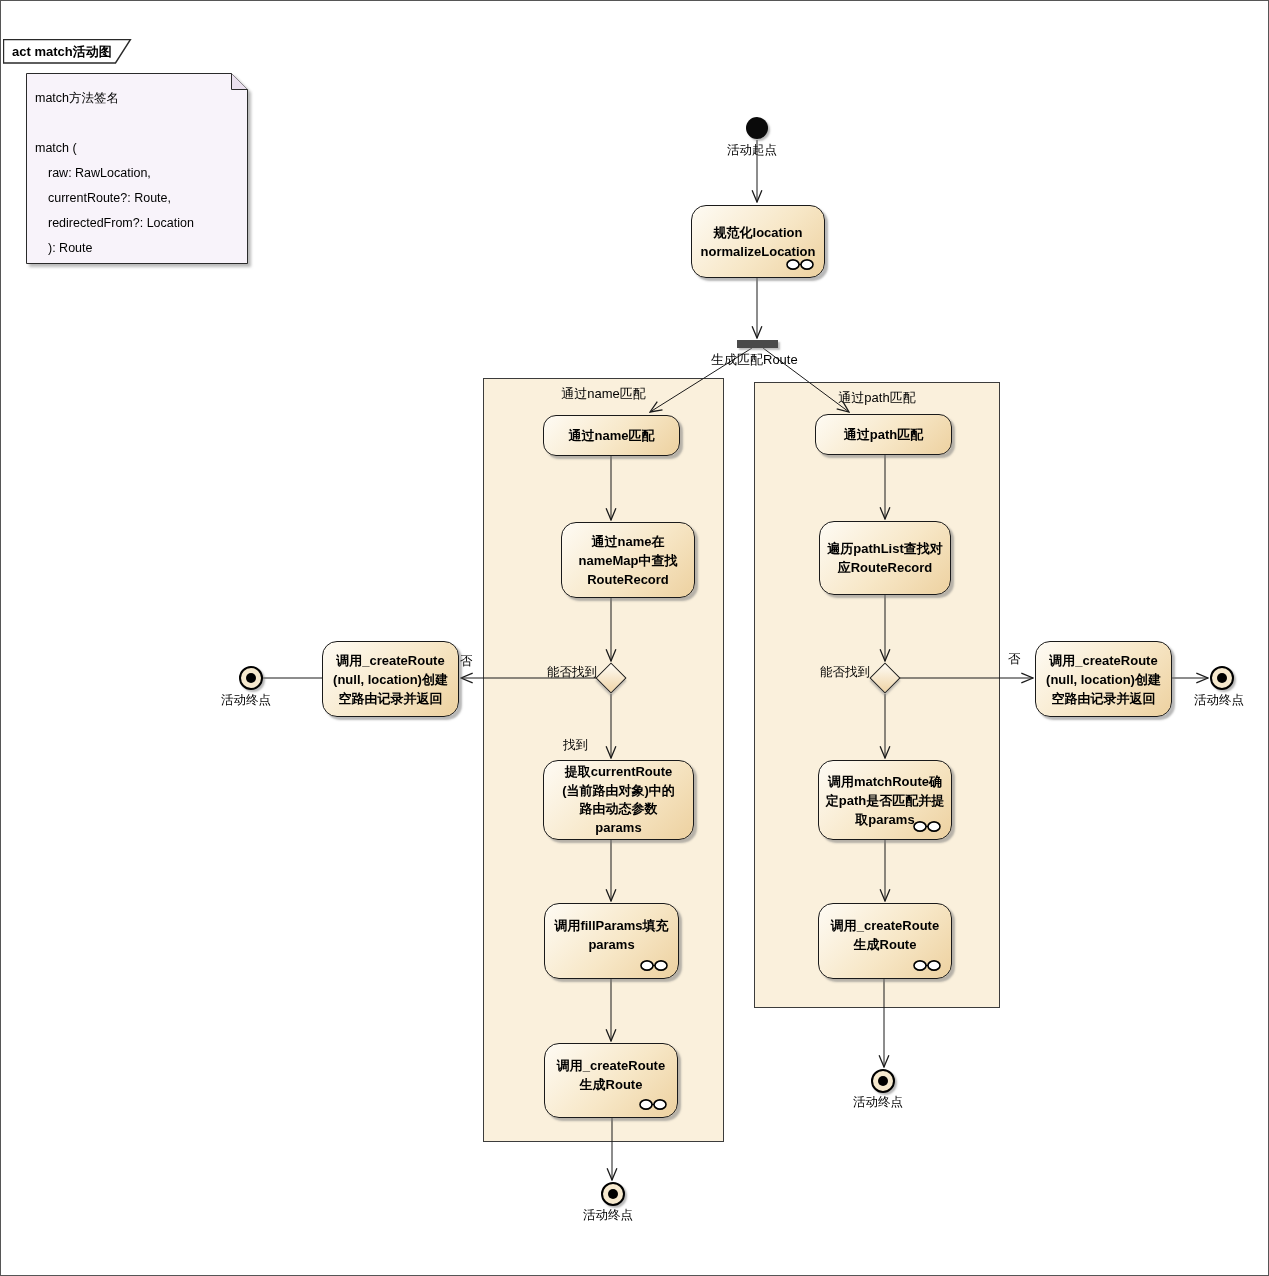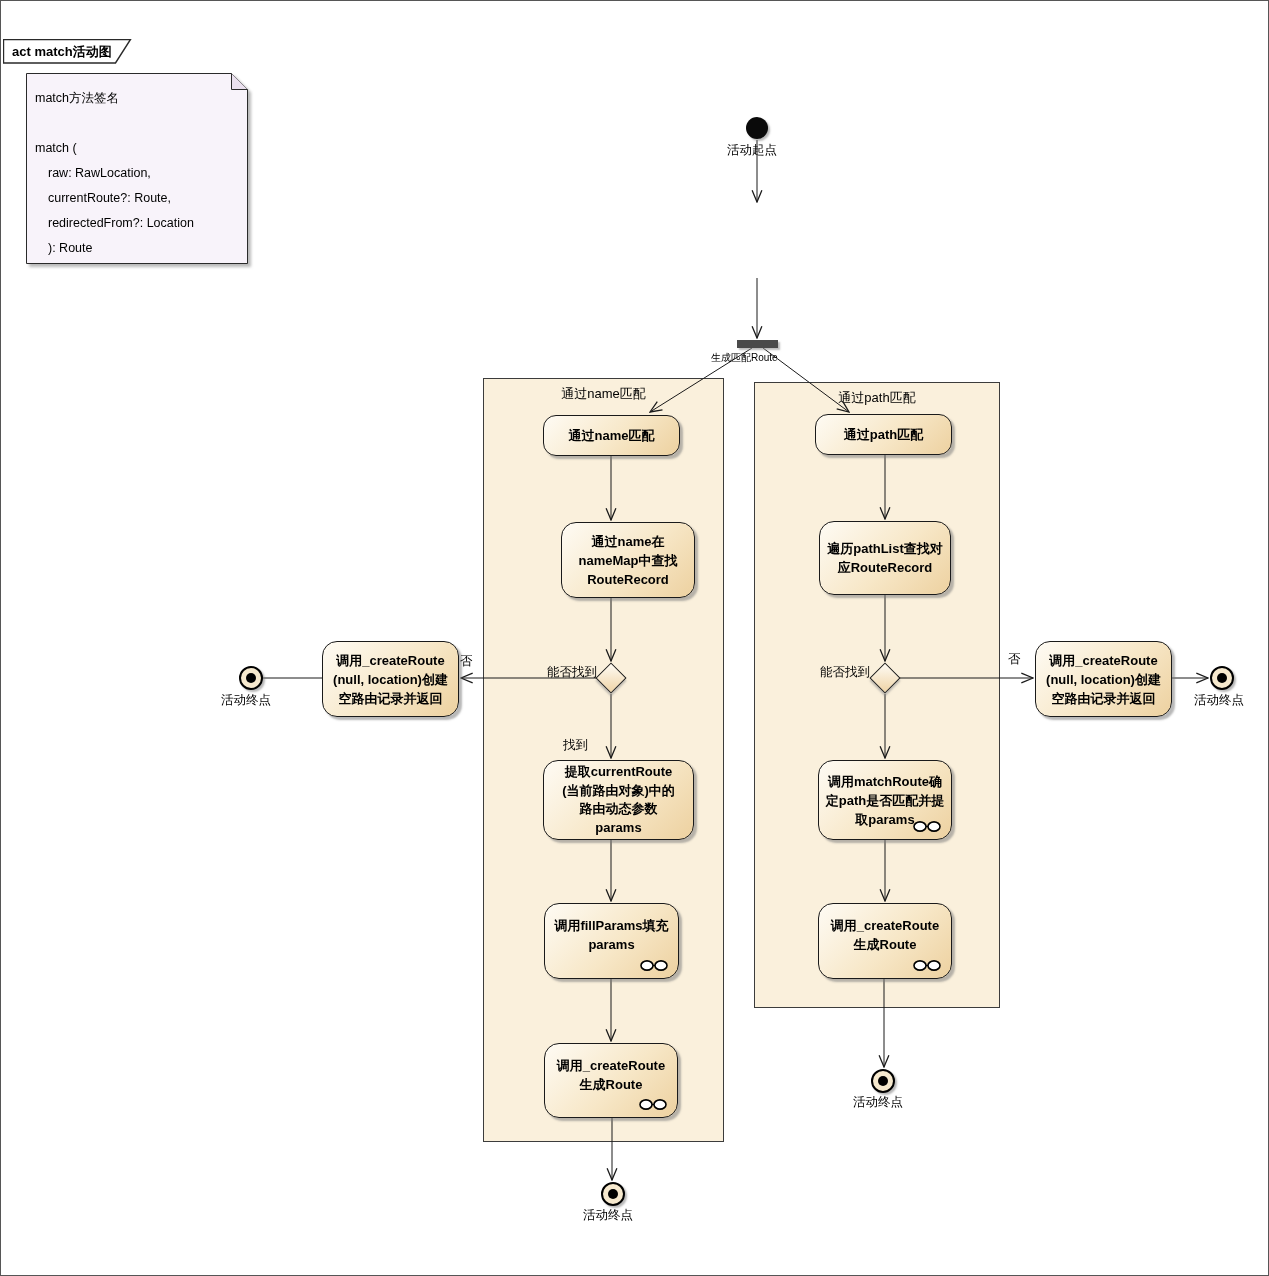--- a/index.html
+++ b/index.html
@@ -111,23 +111,32 @@
       <div class="note-line ind1">raw: RawLocation,</div>
       <div class="note-line ind1">currentRoute?: Route,</div>
       <div class="note-line ind1">redirectedFrom?: Location</div>
       <div class="note-line ind2">): Route</div>
     </div>
   </div>
 
   <div class="start-node" style="left:745px;top:116px"></div>
   <span class="lbl ctr" style="left:726px;top:141px;width:60px">活动起点</span>
 
+  <div class="act" style="left:690px;top:204px;width:134px;height:73px">
+    <span class="act-label">规范化location
+normalizeLocation</span>
+    <svg class="rake" width="30" height="13" viewBox="0 0 30 13">
+      <ellipse cx="8" cy="6.5" rx="6" ry="4.6"></ellipse>
+        <line x1="14" y1="6.5" x2="16" y2="6.5"></line>
+        <ellipse cx="22" cy="6.5" rx="6" ry="4.6"></ellipse>
+    </svg>
+  </div>
 
   <div class="fork-bar"></div>
-  <span class="lbl" style="left:710px;top:350px;font-size:10px">生成匹配Route</span>
+  <span class="lbl" style="left:710px;top:350px;font-size:13px">生成匹配Route</span>
 
   <div class="act" style="left:542px;top:414px;width:137px;height:41px;border-radius:13px">
     <span class="act-label">通过name匹配</span>
   </div>
   <div class="act" style="left:560px;top:521px;width:134px;height:76px">
     <span class="act-label">通过name在
 nameMap中查找
 RouteRecord</span>
   </div>
   <div class="diamond" style="left:599px;top:666px"></div>

